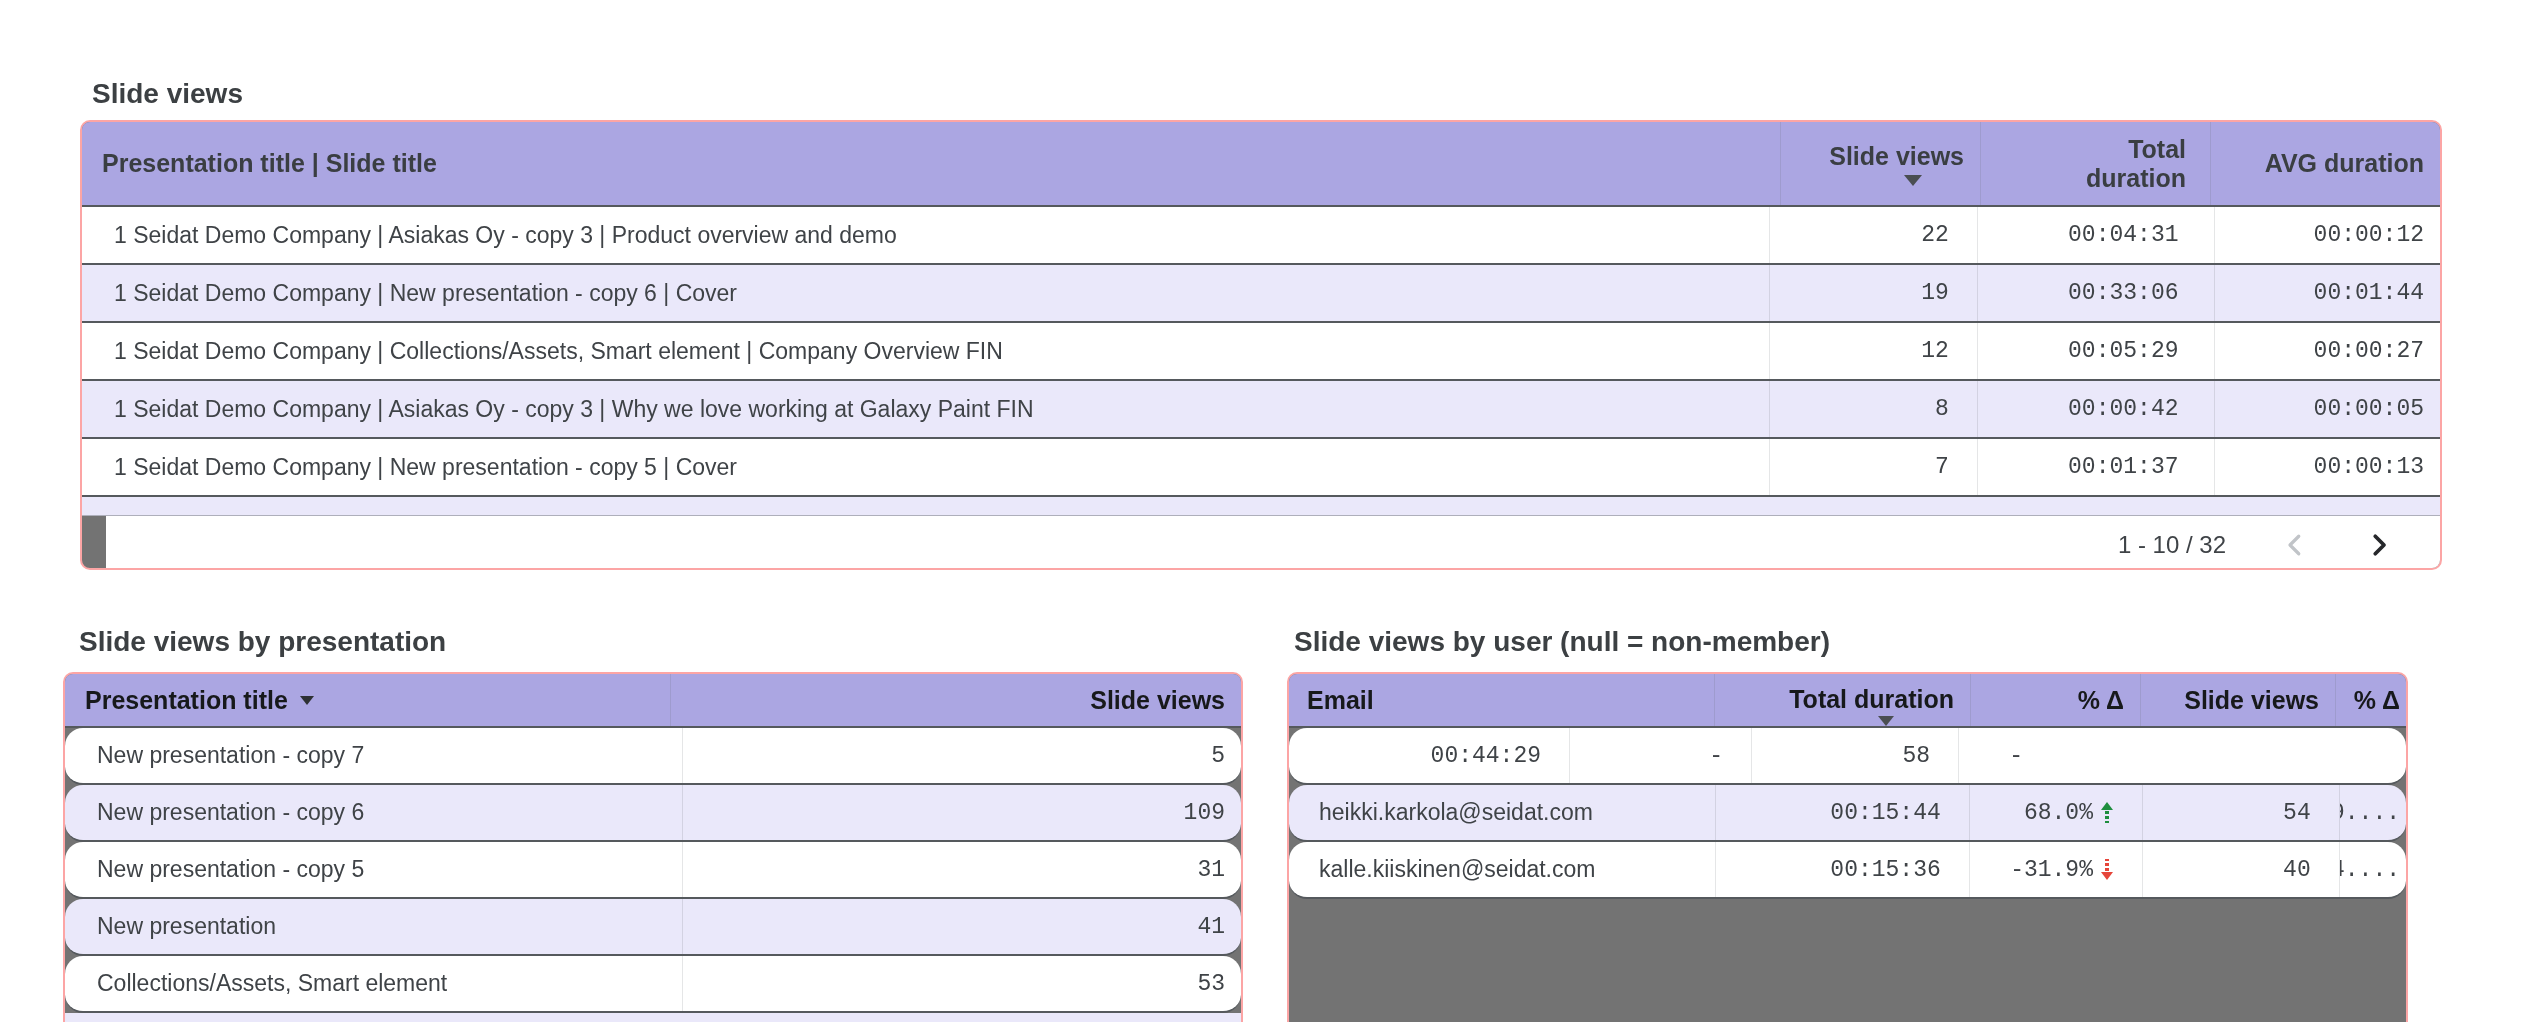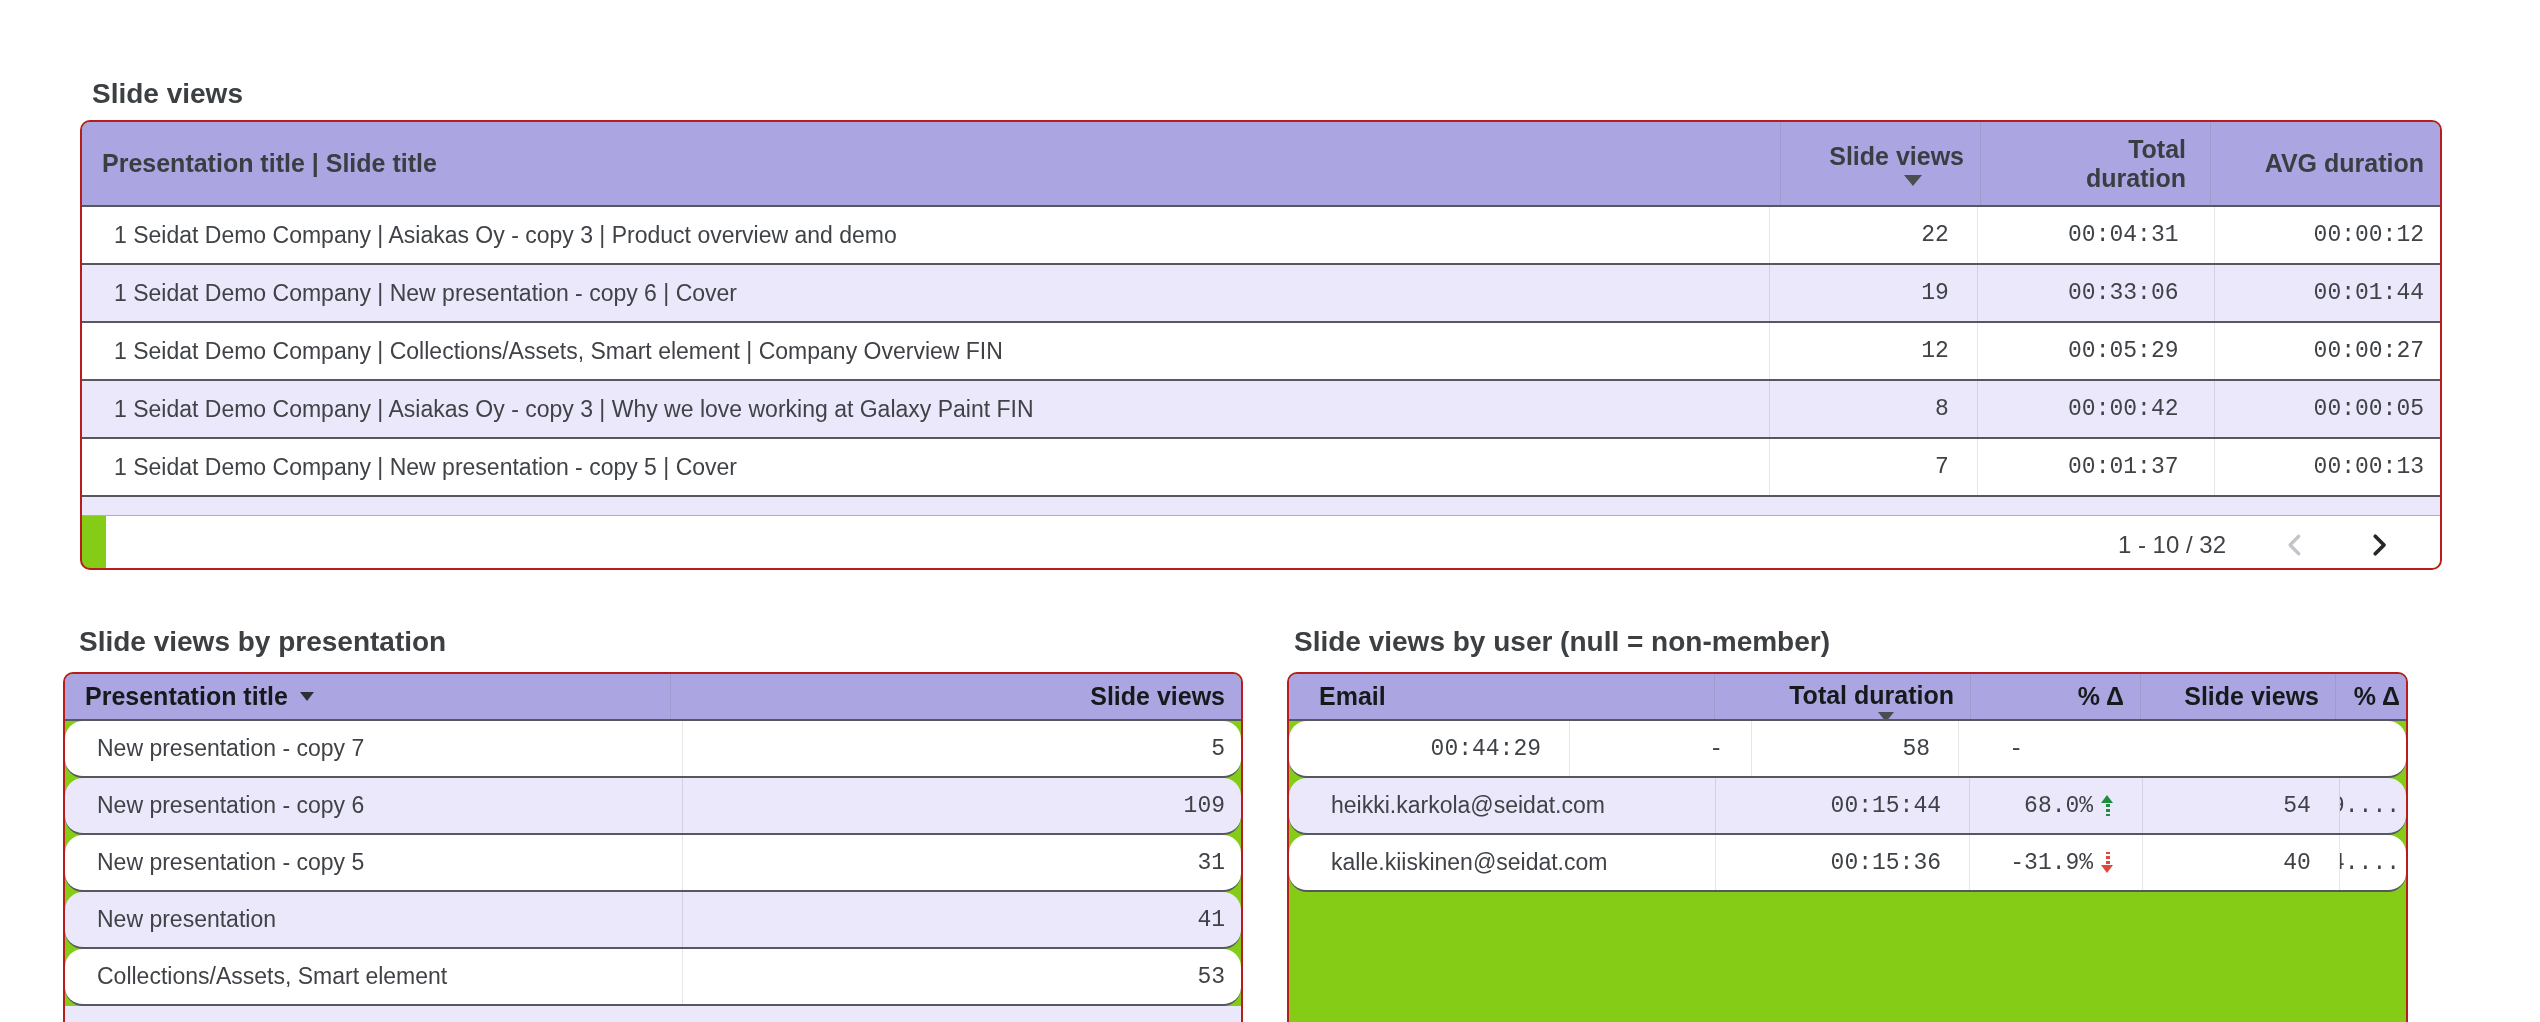--- a/index.html
+++ b/index.html
@@ -6,30 +6,30 @@
   .page{
     position:relative;width:2540px;height:1022px;overflow:hidden;background:#ffffff;
     font-family:"Liberation Sans",sans-serif;color:#3f4347;
   }
   .tbl-title{position:absolute;font-size:28px;font-weight:bold;color:#3c4043;white-space:nowrap;}
   .t1{left:92px;top:78px;}
   .t2{left:79px;top:626px;}
   .t3{left:1294px;top:626px;}
 
   .card{
-    position:absolute;background:#84cc16;border:2px solid #b91c1c;border-radius:10px;
+    position:absolute;background:#737373;border:2px solid #fca5a5;border-radius:10px;
     overflow:hidden;box-sizing:border-box;
   }
   .card1{left:80px;top:120px;width:2362px;height:450px;}
   .card2{left:63px;top:672px;width:1180px;height:372px;}
   .card3{left:1287px;top:672px;width:1121px;height:372px;}
 
   .thead{display:flex;background:#aba6e2;border-bottom:2px solid #55595d;box-sizing:border-box;font-weight:bold;}
   .card1 .thead{height:85px;font-size:25px;color:#3a3e42;}
-  .card2 .thead,.card3 .thead{height:47px;font-size:25px;color:#17191b;}
+  .card2 .thead,.card3 .thead{height:54px;font-size:25px;color:#17191b;}
 
   .tr{display:flex;border-bottom:2px solid #55595d;box-sizing:border-box;background:#fff;}
   .card1 .tr{height:58px;}
   .card2 .tr,.card3 .tr{height:57px;border-radius:18px;}
   .tr.alt{background:#eae8fa;}
 
   .th,.td{box-sizing:border-box;overflow:hidden;white-space:nowrap;display:flex;align-items:center;}
   .td{font-size:23px;color:#3f4347;margin-left:12px;}
   .td+.td,.th+.th{border-left:1px solid rgba(95,99,104,0.16);}
   .num{justify-content:flex-end;font-family:Liberation Mono, monospace;}
@@ -52,21 +52,21 @@
   .partial2{height:33px;background:#eae8fa;}
 
   .pager{height:57px;display:flex;align-items:center;justify-content:flex-end;gap:54px;padding-right:46px;font-size:24px;color:#3f4347;background:#fff;margin-left:24px;}
   .chev{display:flex;align-items:center;cursor:pointer;}
 
   
   .c2-t{width:605px;padding-left:20px;}
   .c2-v{width:571px;padding-right:16px;}
 
   
-  .c3-e{width:425px;padding-left:30px;}
+  .c3-e{width:425px;padding-left:18px;}
   .c3-d{width:256px;padding-right:16px;}
   .c3-p1{width:170px;padding-right:16px;}
   .c3-v{width:195px;padding-right:16px;}
   .c3-p2{width:71px;padding-right:6px;}
 
   
   .trend{position:relative;display:inline-block;width:13px;height:21px;margin-left:8px;flex:none;}
   .trend[data-trend="up"]::before{content:"";position:absolute;left:0;top:0;
     border-left:6.5px solid transparent;border-right:6.5px solid transparent;border-bottom:8px solid #1e8e3e;}
   .trend[data-trend="up"]::after{content:"";position:absolute;left:4.5px;top:9px;width:4px;height:12px;

